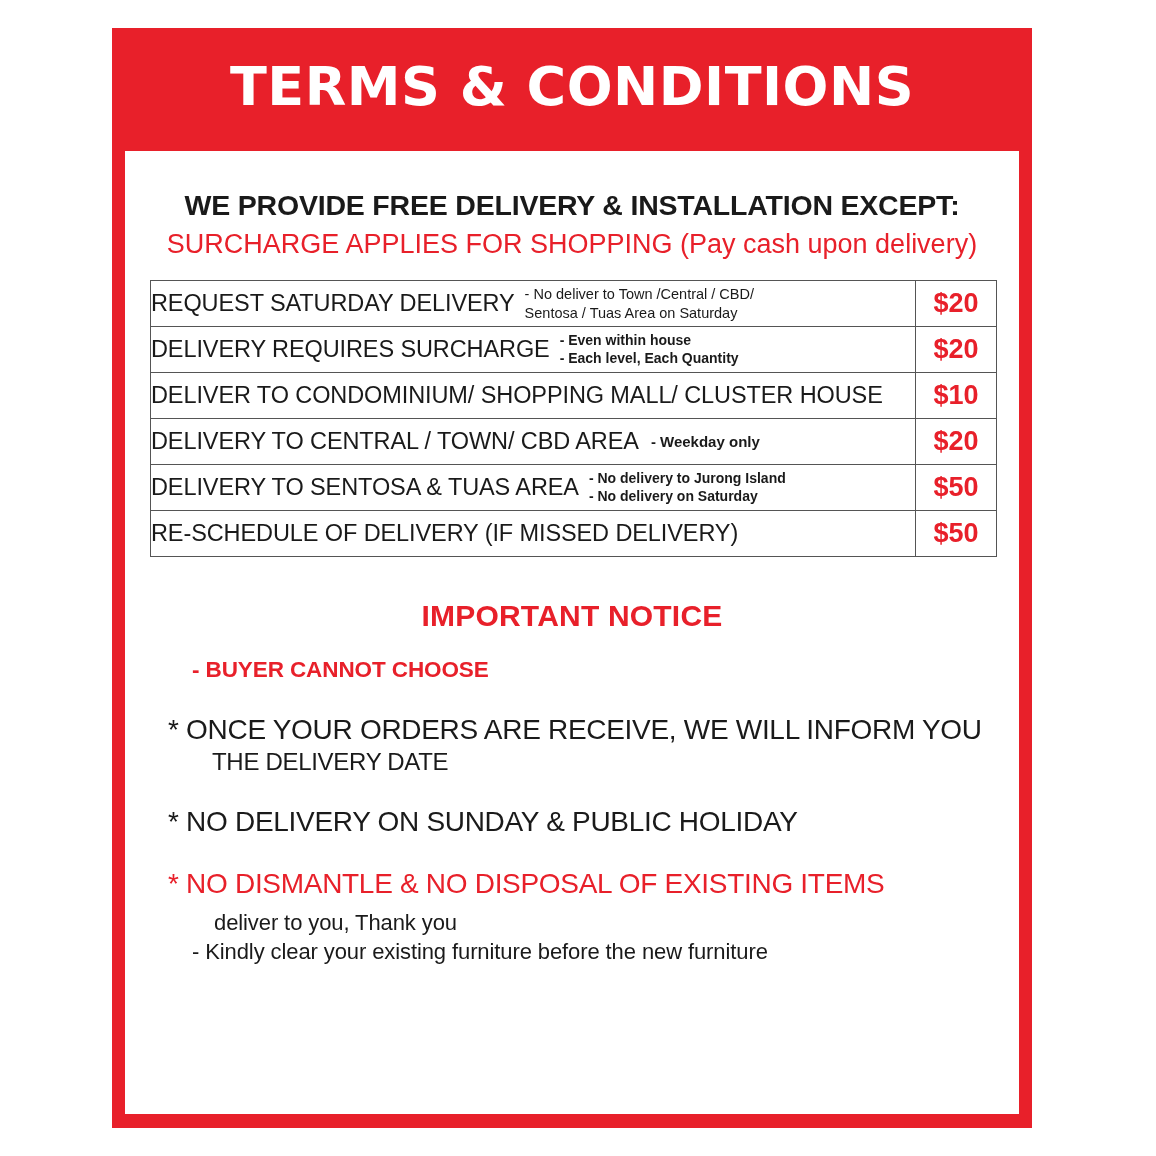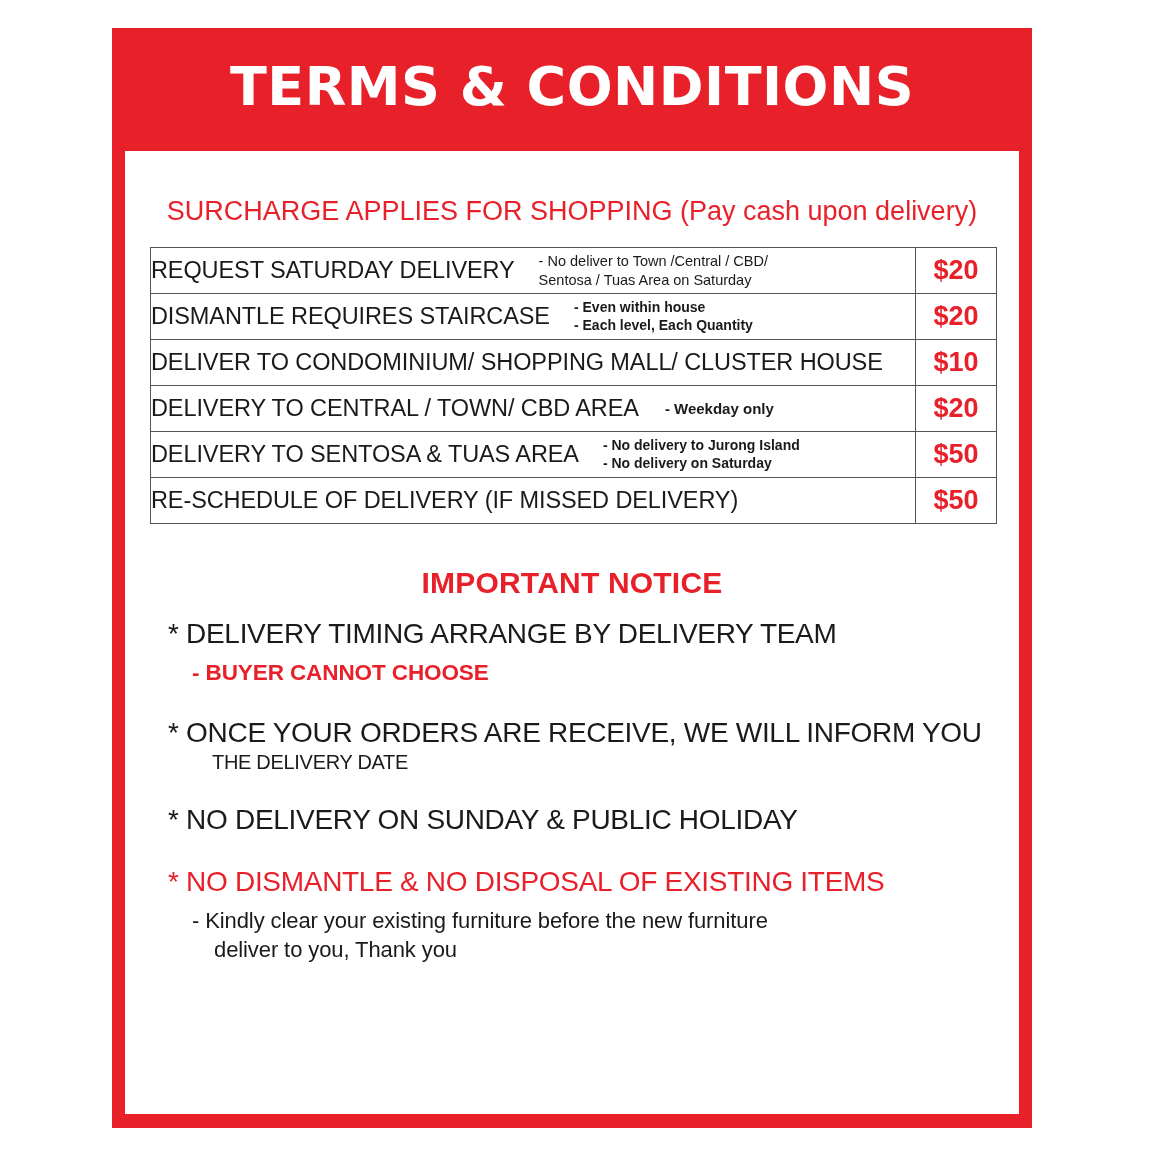--- a/index.html
+++ b/index.html
@@ -110,21 +110,20 @@
   .desc-main {
     font-family: "Liberation Sans", sans-serif;
     font-size: 23.5px;
     color: #1a1a1a;
     letter-spacing: -0.1px;
     white-space: nowrap;
   }
   .desc-row {
     display: flex;
     align-items: center;
-    gap: 14px;
   }
   .desc-notes {
     margin-left: 10px;
     font-family: "Liberation Sans", sans-serif;
     font-weight: bold;
     font-size: 14px;
     color: #1a1a1a;
     line-height: 1.28;
     white-space: nowrap;
   }
@@ -178,61 +177,62 @@
     white-space: nowrap;
   }
   .sub.red {
     color: #e8202a;
     font-weight: bold;
     font-size: 22.5px;
   }
   .cont {
     padding-left: 44px;
     font-family: "Liberation Sans", sans-serif;
-    font-size: 20px;
+    font-size: 24px;
     color: #1a1a1a;
     letter-spacing: -0.3px;
     line-height: 1.28;
   }
   .gap-lg { height: 26px; }
   .gap-sm { height: 6px; }
 </style>
 </head>
 <body>
 
 <div class="page">
   <div class="card">
 
     <div class="title-bar">
       <div class="title-text">TERMS &amp; CONDITIONS</div>
     </div>
 
     <div class="inner">
 
+      <div class="heading-black">WE PROVIDE FREE DELIVERY &amp; INSTALLATION EXCEPT:</div>
       <div class="heading-red">SURCHARGE APPLIES FOR SHOPPING (Pay cash upon delivery)</div>
 
       <table class="fees">
         <tbody>
           <tr>
             <td class="desc">
               <div class="desc-row">
                 <span class="desc-main">REQUEST SATURDAY DELIVERY</span>
                 <span class="desc-notes loose">
                   <span>- No deliver to Town /Central / CBD/</span><br>
                   <span>Sentosa / Tuas Area on Saturday</span>
                 </span>
               </div>
             </td>
             <td class="price">$20</td>
           </tr>
 
           <tr>
             <td class="desc">
               <div class="desc-row">
-                <span class="desc-main">DISMANTLE REQUIRES STAIRCASE</span>
+                <span class="desc-main">DELIVERY REQUIRES SURCHARGE</span>
                 <span class="desc-notes">
                   <span>- Even within house</span><br>
                   <span>- Each level, Each Quantity</span>
                 </span>
               </div>
             </td>
             <td class="price">$20</td>
           </tr>
 
           <tr>
@@ -276,21 +276,20 @@
             <td class="price">$50</td>
           </tr>
         </tbody>
       </table>
 
       <div class="notice-title">IMPORTANT NOTICE</div>
 
       <div class="notice-list">
 
         <div>
-          <div class="bullet">* DELIVERY TIMING ARRANGE BY DELIVERY TEAM</div>
           <div class="gap-sm"></div>
           <div class="sub red">- BUYER CANNOT CHOOSE</div>
         </div>
 
         <div class="gap-lg"></div>
 
         <div>
           <div class="bullet">* ONCE YOUR ORDERS ARE RECEIVE, WE WILL INFORM YOU</div>
           <div class="cont">THE DELIVERY DATE</div>
         </div>
@@ -299,20 +298,20 @@
 
         <div>
           <div class="bullet">*  NO DELIVERY ON SUNDAY &amp; PUBLIC HOLIDAY</div>
         </div>
 
         <div class="gap-lg"></div>
 
         <div>
           <div class="bullet red">*  NO DISMANTLE &amp; NO DISPOSAL OF EXISTING ITEMS</div>
           <div class="gap-sm"></div>
+          <div class="sub" style="padding-left:46px;">deliver to you, Thank you</div>
           <div class="sub">- Kindly clear your existing furniture before the new furniture</div>
-          <div class="sub" style="padding-left:46px;">deliver to you, Thank you</div>
         </div>
 
       </div>
     </div>
   </div>
 </div>
 
 </body></html>

